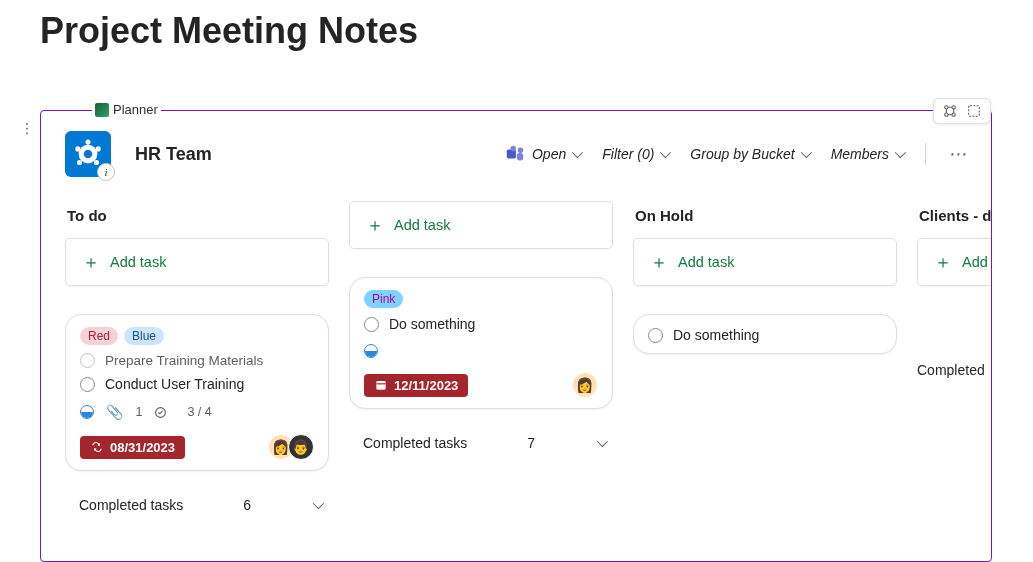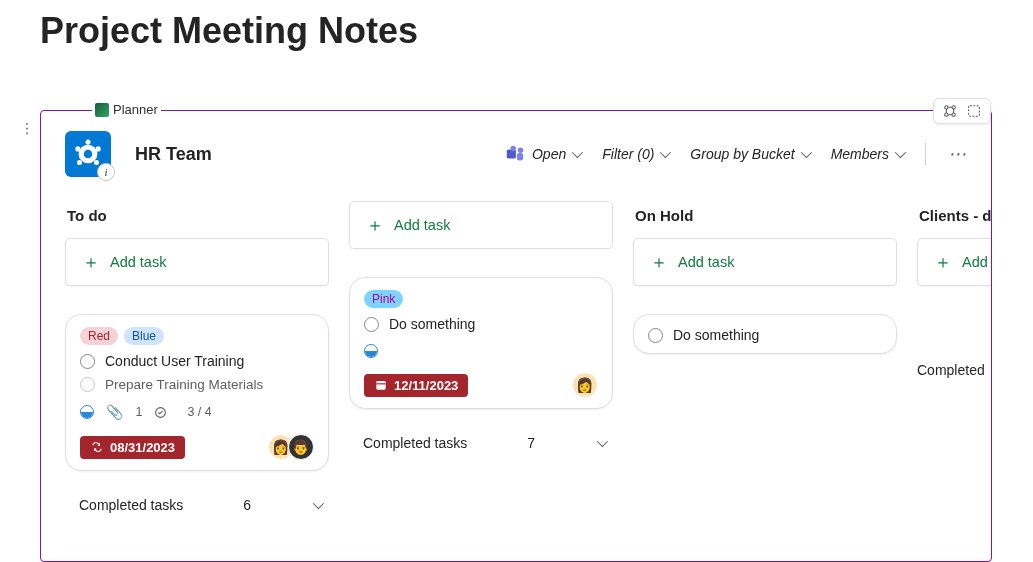--- a/index.html
+++ b/index.html
@@ -359,27 +359,27 @@
       <div class="bucket-title">To do</div>
       <div class="add-task-btn">
         <span class="plus">＋</span>
         <span>Add task</span>
       </div>
       <div class="task-card">
         <div class="label-row">
           <span class="tag tag-red">Red</span>
           <span class="tag tag-blue">Blue</span>
         </div>
+        <div class="check-item subtask">
+          <span class="circle"></span>
+          <span>Prepare Training Materials</span>
+        </div>
         <div class="check-item">
           <span class="circle"></span>
           <span>Conduct User Training</span>
-        </div>
-        <div class="check-item subtask">
-          <span class="circle"></span>
-          <span>Prepare Training Materials</span>
         </div>
         <div class="meta-row">
           <span class="progress-dot"></span>
           <span class="clip">📎</span>
           <span>1</span>
           <span class="checklist-count">
             <svg width="13" height="13" viewBox="0 0 24 24" fill="none" stroke="#605e5c" stroke-width="2">
                 <circle cx="12" cy="12" r="9"></circle>
                 <path d="M8 12l2.5 2.5L16 9"></path>
               </svg>

